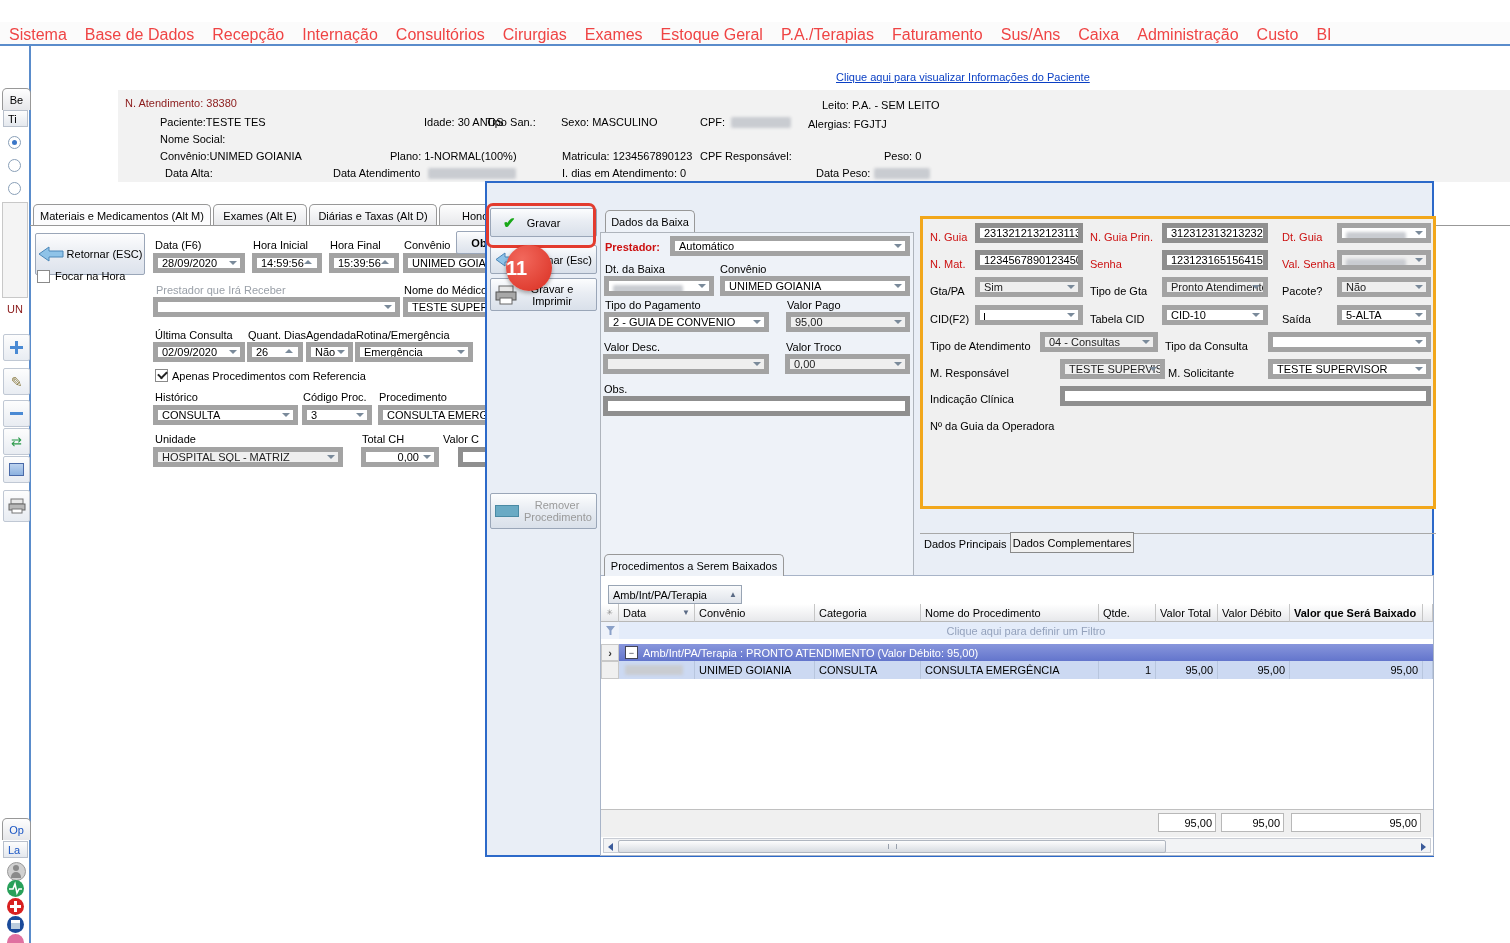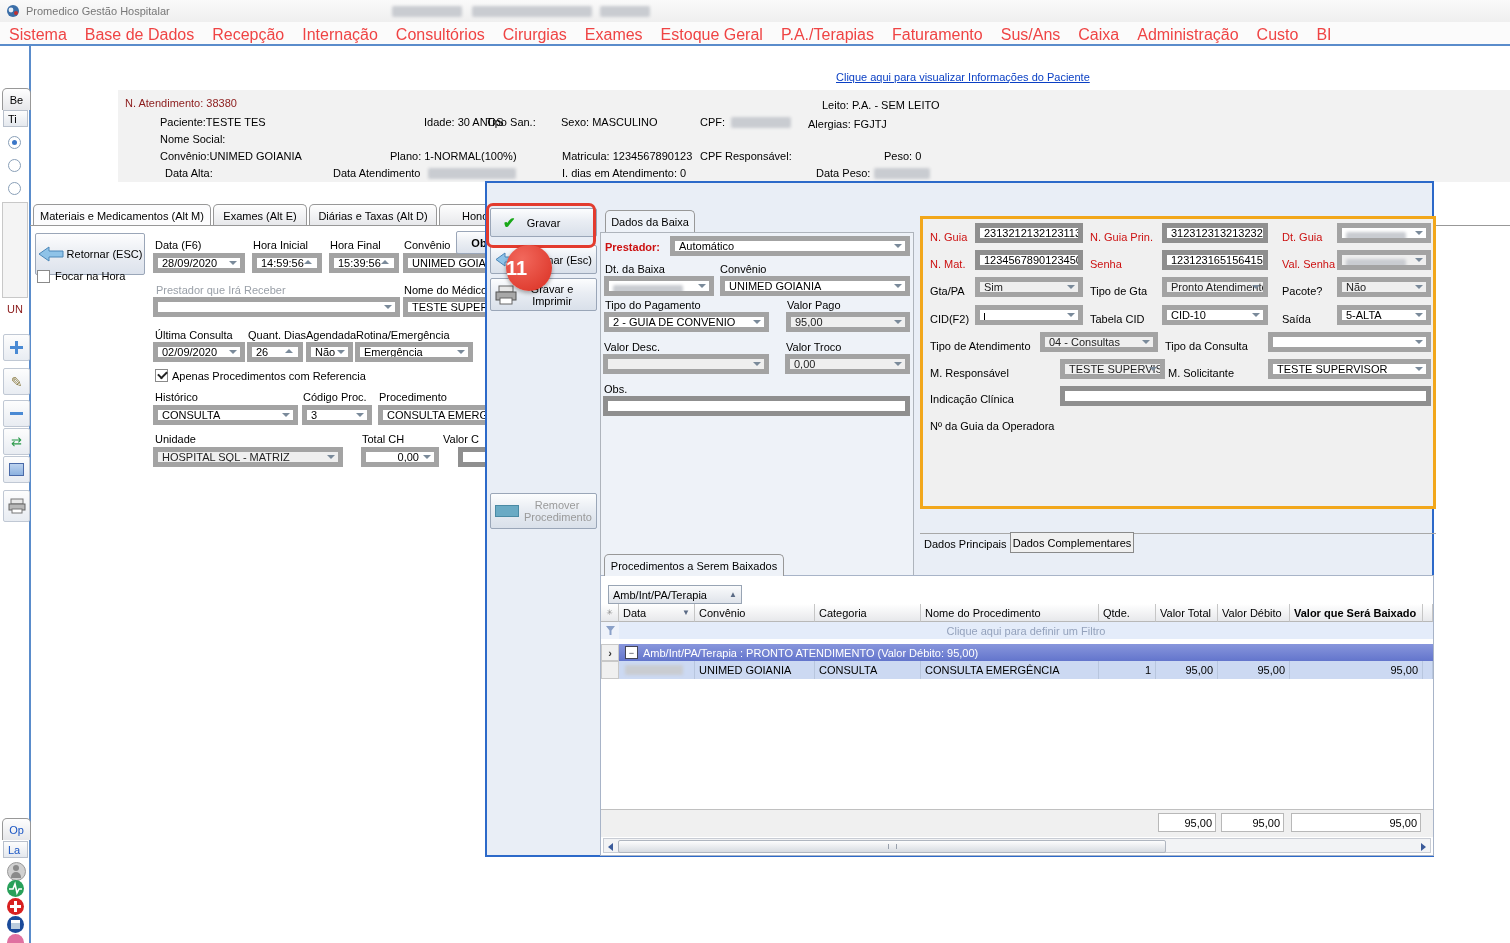--- a/index.html
+++ b/index.html
@@ -59,31 +59,20 @@
   
   .sbtrack{position:absolute;background:#f2f3f5;border:1px solid #c8ccd4;box-sizing:border-box;}
   .sbthumb{position:absolute;background:linear-gradient(#fdfdfd,#d8dce2);border:1px solid #b0b6c0;border-radius:2px;}
   .arr{width:0;height:0;display:inline-block;}
 </style>
 </head>
 <body>
 
 <div id="screen">
 
-  <div class="titlebar">
-    <svg class="abs" style="left:6px;top:4px" width="14" height="14">
-        <circle cx="7" cy="7" r="6" fill="#3a6ea8"></circle>
-        <circle cx="5" cy="6" r="2.4" fill="#e8eef6"></circle>
-        <circle cx="10" cy="9" r="2" fill="#c03030"></circle>
-      </svg>
-    <span class="t" style="left:26px;top:5px;color:#777">Promedico Gestão Hospitalar</span>
-    <div class="blurv" style="left:392px;top:6px;width:70px;height:11px"></div>
-    <div class="blurv" style="left:472px;top:6px;width:120px;height:11px"></div>
-    <div class="blurv" style="left:600px;top:6px;width:50px;height:11px"></div>
-  </div>
 
   <div class="menubar">
     <span>Sistema</span><span>Base de Dados</span><span>Recepção</span><span>Internação</span><span>Consultórios</span><span>Cirurgias</span><span>Exames</span><span>Estoque Geral</span><span>P.A./Terapias</span><span>Faturamento</span><span>Sus/Ans</span><span>Caixa</span><span>Administração</span><span>Custo</span><span>BI</span>
   </div>
 
   <div class="sbline"></div>
   <div class="tab" style="left:2px;top:88px;width:27px">
       <span>Be</span>
     </div>
   <div class="abs" style="left:3px;top:110px;width:25px;height:17px;background:linear-gradient(#fdfdfd,#e4e8ee);border:1px solid #b8c0cc;display:flex;align-items:center;padding-left:4px;box-sizing:border-box">

